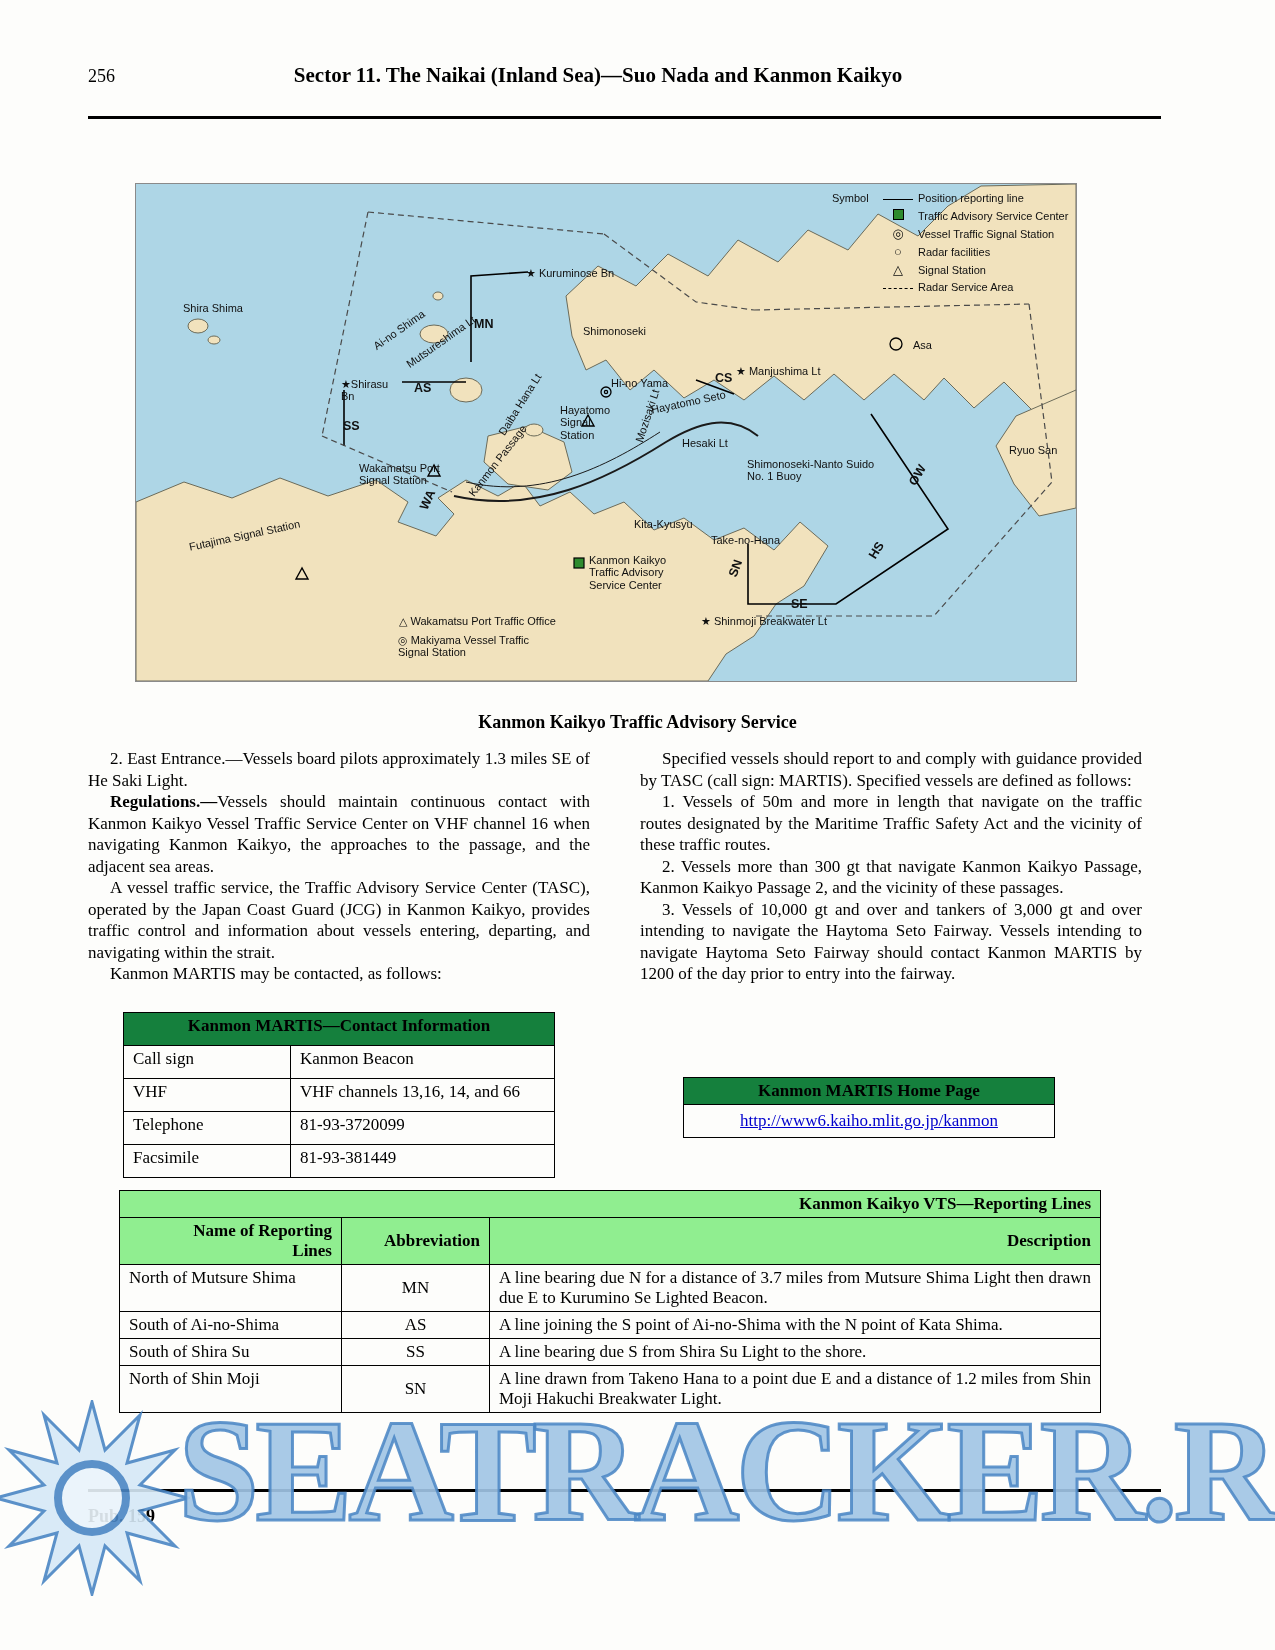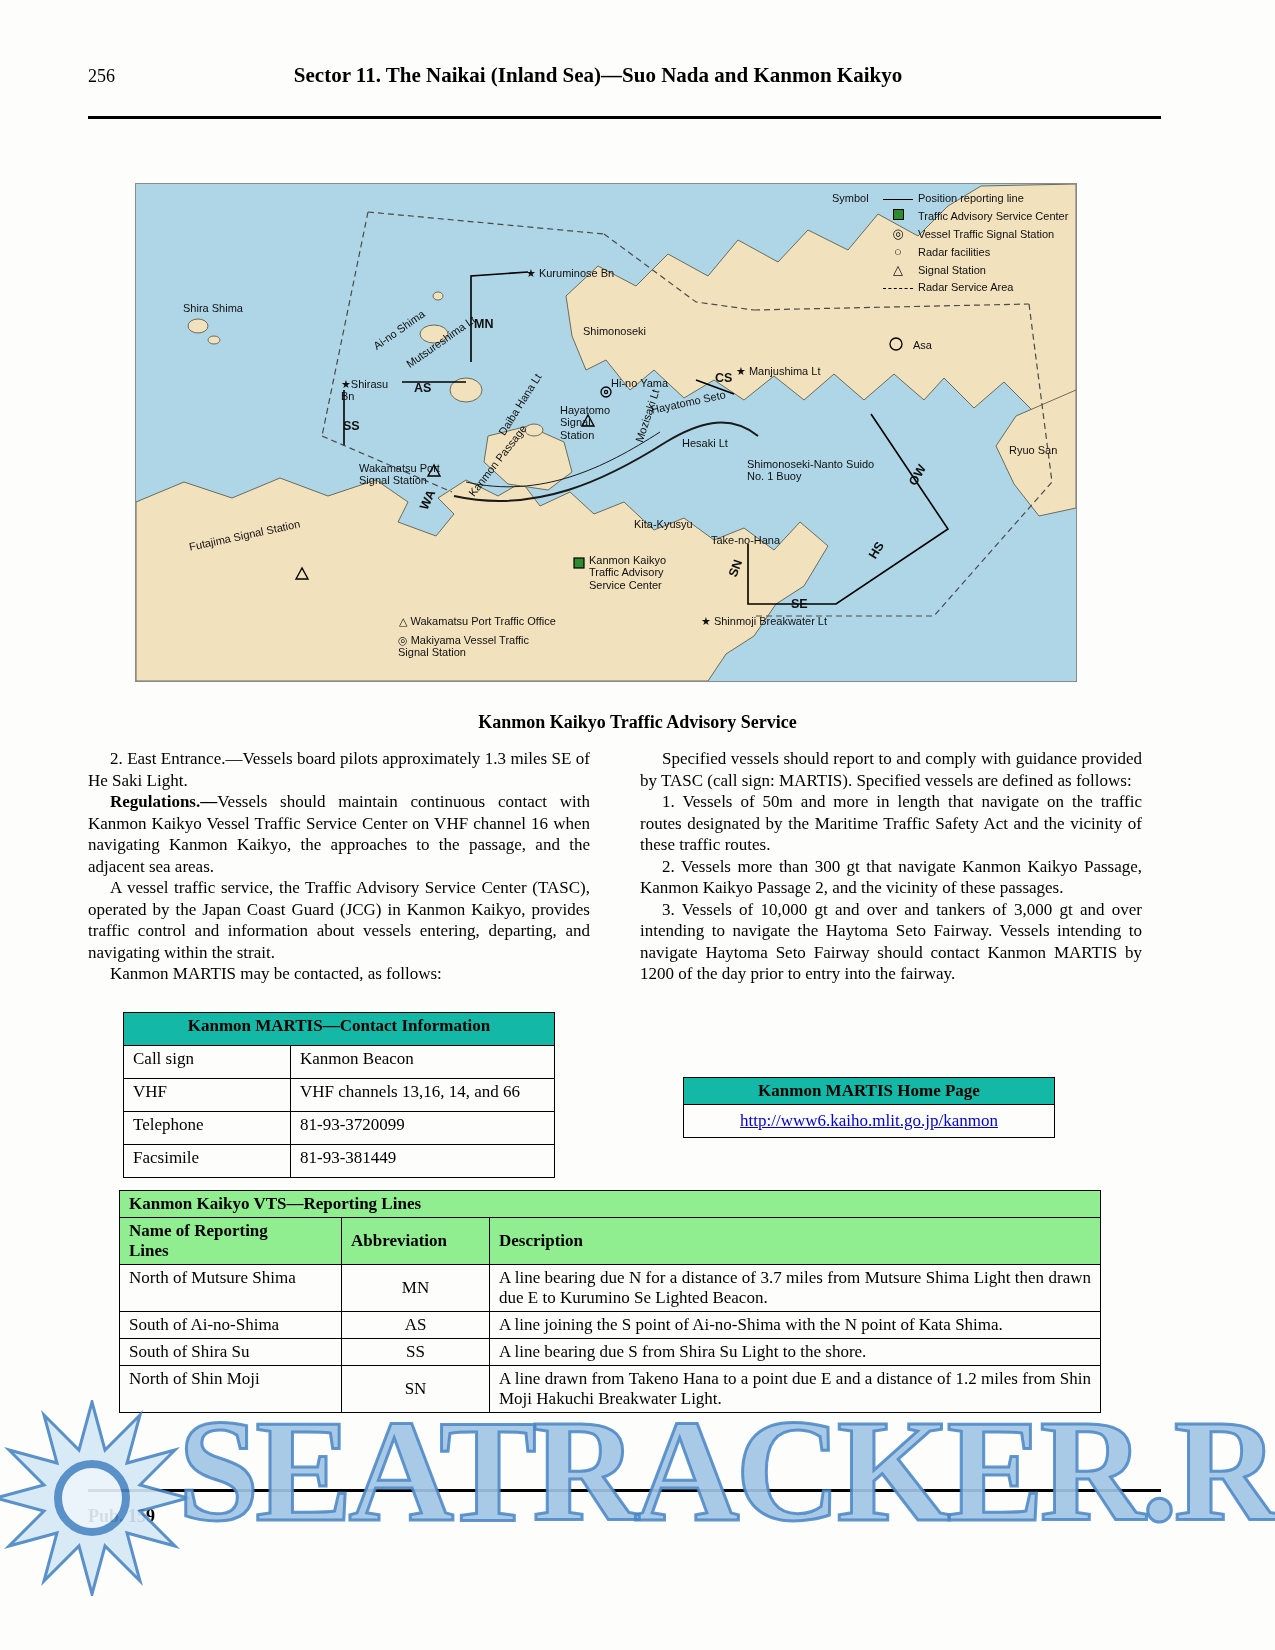--- a/index.html
+++ b/index.html
@@ -32,30 +32,30 @@
 
   
   .col{position:absolute;top:748px;width:502px;font-size:17px;line-height:21.5px;text-align:justify}
   .colL{left:88px}
   .colR{left:640px}
   .col p{margin:0;text-indent:22px}
 
   
   table{border-collapse:collapse;font-size:17px}
   td,th{border:1px solid #000;padding:3px 9px;vertical-align:top;text-align:left;font-weight:normal}
-  .green{background:#14b8a6}
+  .green{background:#15803d}
   .ttl{font-weight:bold;text-align:center}
   .ctable{position:absolute;left:123px;top:1012px;width:432px}
   .ctable td{height:26px}
   .ctable .c1{width:148px}
   .htable{position:absolute;left:683px;top:1077px;width:372px}
   .linkcell{text-align:center;padding:6px}
   .linkcell a{color:#0000cd;text-decoration:underline}
   .rtable{position:absolute;left:119px;top:1190px;width:982px}
-  .rtable th{background:#90ee90;font-weight:bold;text-align:left;vertical-align:middle}
+  .rtable th{background:#90ee90;font-weight:bold;text-align:right;vertical-align:middle}
   .rtable .abbr{text-align:center;vertical-align:middle}
   .rtable .desc{text-align:justify}
 
   
   .frule{position:absolute;left:88px;top:1489px;width:1073px;height:3px;background:#000}
   .pub{position:absolute;left:88px;top:1506px;font-size:18px;font-weight:bold}
 
   
   .watermark{position:absolute;left:178px;top:1398px;width:1100px;z-index:10;pointer-events:none;
              font-family:"Liberation Serif","DejaVu Serif",serif;font-weight:bold;font-size:146px;line-height:1;

